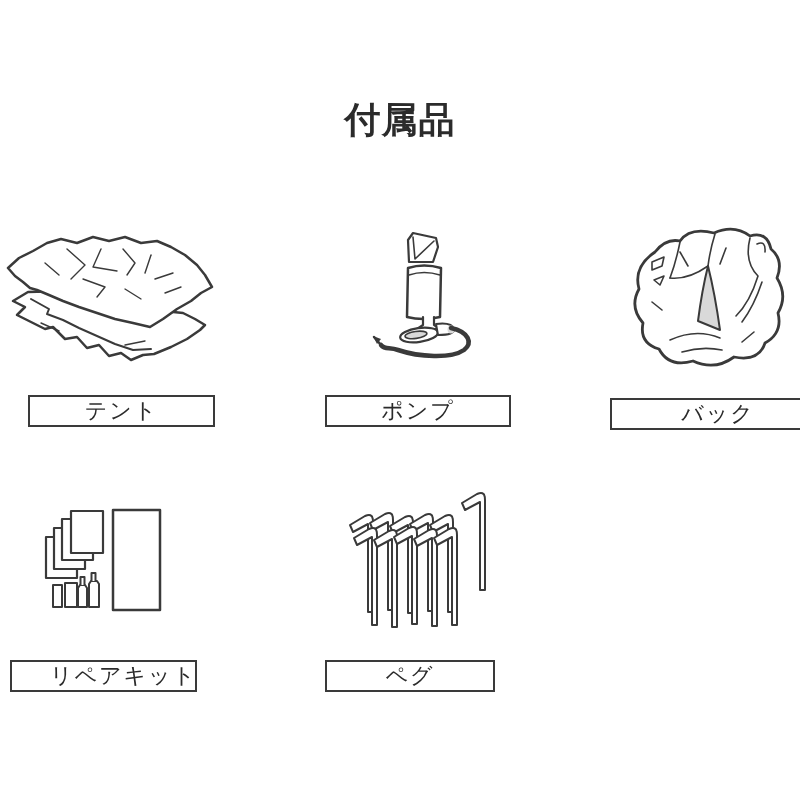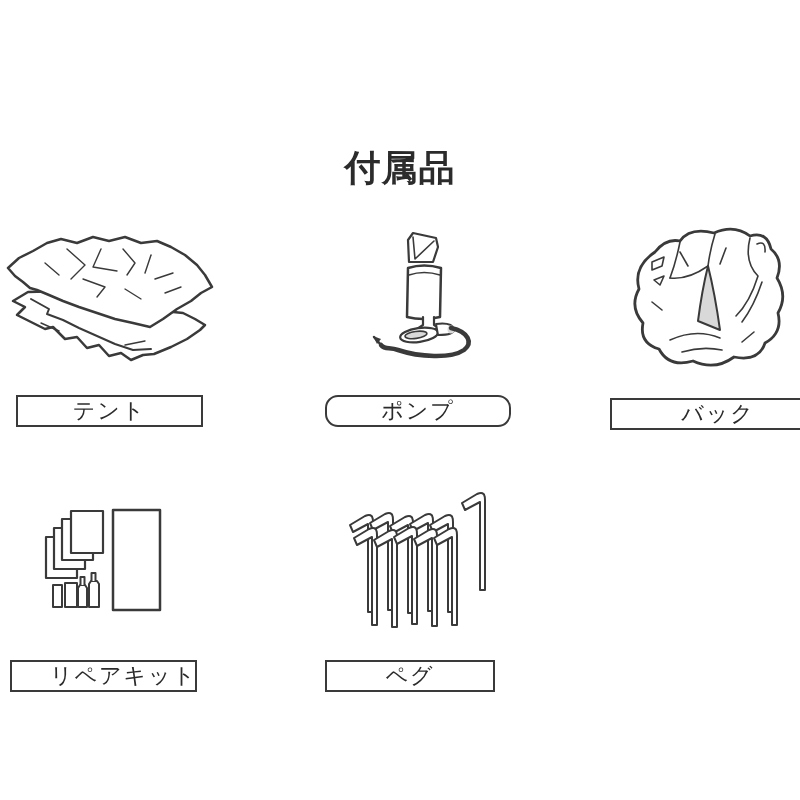--- a/index.html
+++ b/index.html
@@ -8,21 +8,21 @@
     --text:#2b2b2b;
     --bg:#ffffff;
   }
   html,body{margin:0;padding:0;background:var(--bg);}
   body{font-family:"DejaVu Sans","Liberation Sans",sans-serif;}
   .canvas{position:relative;width:800px;height:800px;background:var(--bg);overflow:hidden;}
 
   .title{
     position:absolute;left:0;top:98px;width:800px;height:44px;
     text-align:center;font-size:36px;font-weight:bold;color:var(--text);
-    line-height:44px;letter-spacing:1px;margin-top:48px;
+    line-height:44px;letter-spacing:1px;
   }
 
   .illus{position:absolute;}
   .illus svg{display:block;width:100%;height:100%;}
 
   .label-box{
     position:absolute;height:32px;background:#fff;
     border:2px solid var(--line);box-sizing:border-box;
     display:flex;align-items:center;justify-content:center;
   }
@@ -31,22 +31,22 @@
     white-space:nowrap;
   }
 
   
   .illus-tent   {left:5px;   top:227px; width:212px; height:148px;}
   .illus-pump   {left:372px; top:228px; width:105px; height:132px;}
   .illus-bag    {left:622px; top:222px; width:168px; height:153px;}
   .illus-repair {left:40px;  top:504px; width:126px; height:112px;}
   .illus-pegs   {left:339px; top:486px; width:158px; height:150px;}
 
-  .lb-tent   {left:16px;  top:395px; width:187px;}
-  .lb-pump   {left:325px; top:395px; width:186px;border-radius:13px;}
+  .lb-tent   {left:28px;  top:395px; width:187px;}
+  .lb-pump   {left:325px; top:395px; width:186px;}
   .lb-bag    {left:610px; top:398px; width:216px;}
   .lb-repair {left:10px;  top:660px; width:187px;padding-left:40px;}
   .lb-pegs   {left:325px; top:660px; width:170px;}
 
   
   .ln{stroke:var(--line);fill:none;stroke-linecap:round;stroke-linejoin:round;}
   .fw{fill:#ffffff;}
   .fs{fill:var(--shade);}
   .fl{fill:var(--line);}
   .w1{stroke-width:1.4;} .w16{stroke-width:1.6;} .w2{stroke-width:2;}

